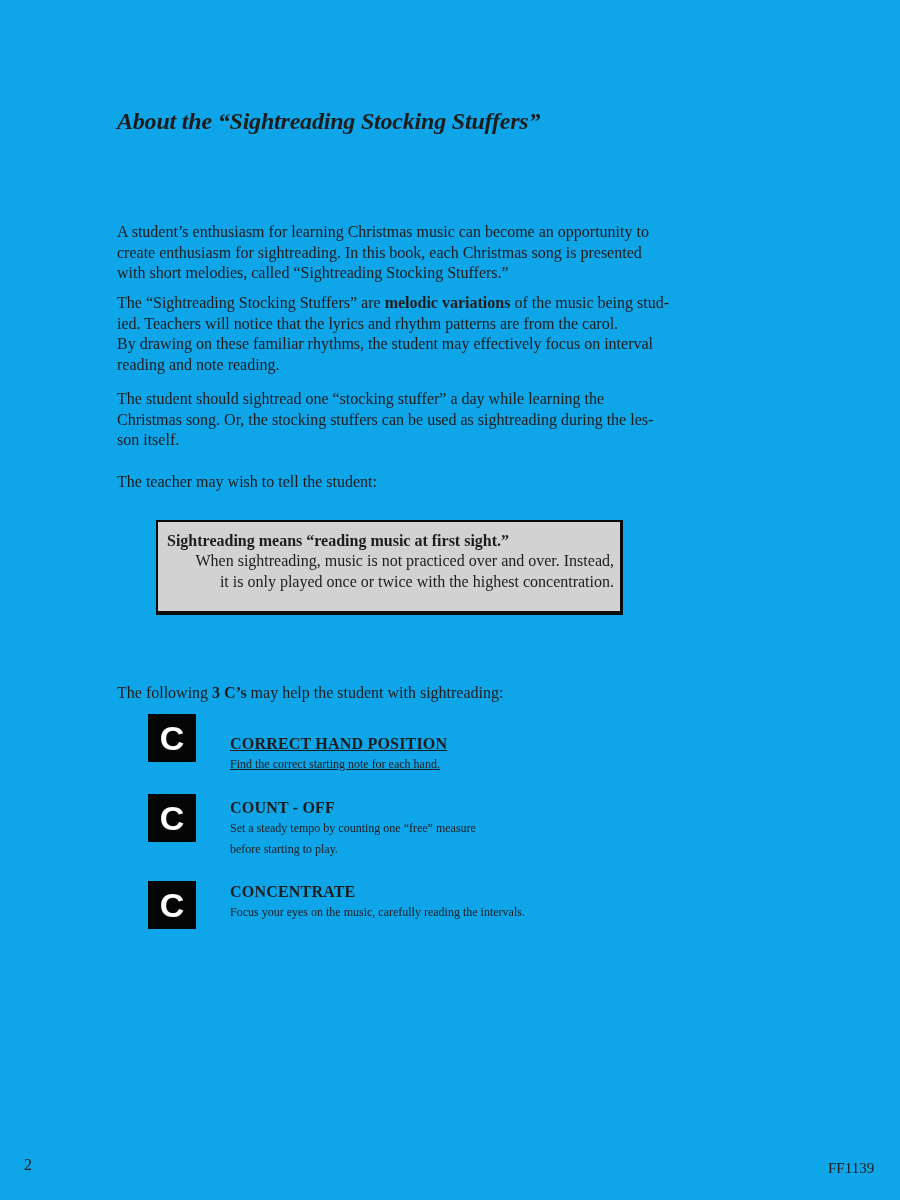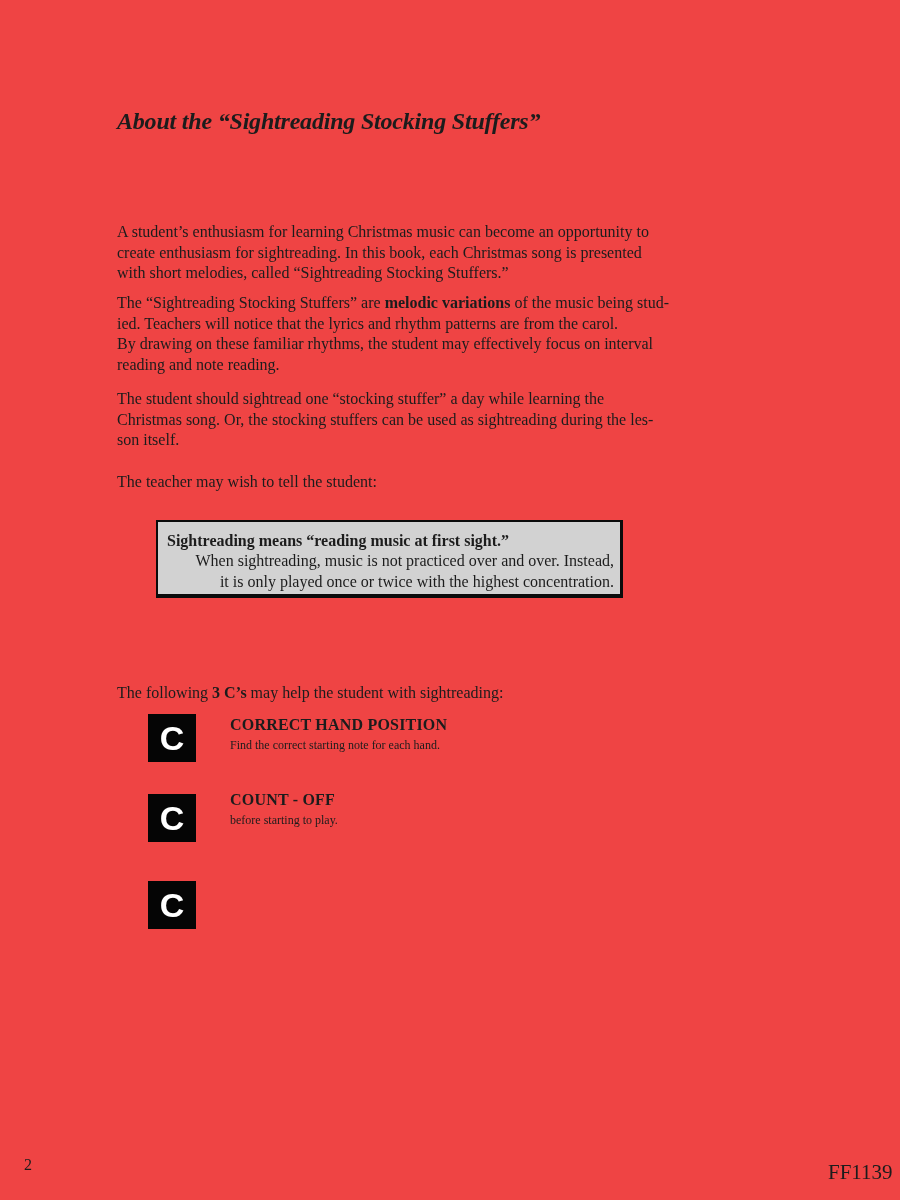--- a/index.html
+++ b/index.html
@@ -1,37 +1,37 @@
 <!DOCTYPE html>
 <html><head>
 <meta charset="utf-8">
 <style>
   html,body{margin:0;padding:0;background:#ffffff;}
   .page{
     position:relative;
     width:900px;height:1200px;
-    background:#ef4444;
+    background:#0ea5e9;
     font-family:"Liberation Serif","DejaVu Serif",serif;
     color:#1c1c1c;
     overflow:hidden;
   }
   .title{
     position:absolute;left:117px;top:108px;margin:0;
     font-size:24px;font-weight:bold;font-style:italic;
     letter-spacing:-0.2px;white-space:nowrap;
   }
   .para{position:absolute;left:117px;font-size:16px;line-height:20.7px;white-space:nowrap;}
   .para-0{top:222px;}
   .para-1{top:293px;}
   .para-2{top:389px;}
   .para-3{top:472px;}
   .b{font-weight:bold;font-family:Liberation Serif, serif;}
   .note-box{
     position:absolute;left:156px;top:520px;
-    width:467px;height:78px;box-sizing:border-box;
+    width:467px;height:95px;box-sizing:border-box;
     background:#d2d2d2;
     border:2px solid #0b0b0b;border-right-width:3px;border-bottom-width:4px;
     padding:10px 6px 28px 9px;
   }
   .note-heading{font-size:16px;font-weight:bold;white-space:nowrap;}
   .note-line{font-size:16px;line-height:21px;white-space:nowrap;text-align:right;}
   .note-line:first-of-type{margin-top:6px;}
   .following{position:absolute;left:117px;top:684px;font-size:16px;white-space:nowrap;}
   .c-row{position:absolute;left:148px;display:flex;gap:34px;}
   .c-row-0{top:714px;}
@@ -41,27 +41,27 @@
     width:48px;height:48px;background:#050505;flex:0 0 48px;
     display:flex;align-items:center;justify-content:center;
   }
   .c-badge span{
     font-family:"Liberation Sans","DejaVu Sans",sans-serif;
     font-weight:bold;font-size:34px;color:#ffffff;line-height:1;
   }
   .c-row-0 .c-badge{margin-top:0;}
   .c-row-1 .c-badge{margin-top:5px;}
   .c-row-2 .c-badge{margin-top:3px;}
-  .c-row-0 .c-text{margin-top:0;}
-  .c-row-1 .c-text{margin-top:0;}
+  .c-row-0 .c-text{margin-top:19px;text-decoration:underline;}
+  .c-row-1 .c-text{margin-top:8px;}
   .c-row-2 .c-text{margin-top:3px;}
   .c-title{font-size:16px;font-weight:bold;letter-spacing:0.2px;white-space:nowrap;line-height:21px;}
   .c-line{font-size:12px;line-height:21px;white-space:nowrap;}
   .footer-left{position:absolute;left:24px;top:1156px;font-size:16px;}
-  .footer-right{position:absolute;left:828px;top:1160px;font-size:21px;}
+  .footer-right{position:absolute;left:828px;top:1160px;font-size:15px;}
 </style>
 </head>
 <body>
 
 <div class="page">
 
   <h1 class="title">About the “Sightreading Stocking Stuffers”</h1>
 
   <section id="paras" style="display:contents;"><div class="para para-0">
         <div class="tline"><span>A student’s enthusiasm for learning Christmas music can become an opportunity to</span></div>
@@ -95,24 +95,29 @@
         <div class="c-text">
           <div class="c-title">CORRECT HAND POSITION</div>
           <div class="c-line">Find the correct starting note for each hand.</div>
         </div>
       </div><div class="c-row c-row-1">
         <div class="c-badge">
           <span>C</span>
         </div>
         <div class="c-text">
           <div class="c-title">COUNT - OFF</div>
+          <div class="c-line">Set a steady tempo by counting one “free” measure</div>
           <div class="c-line">before starting to play.</div>
         </div>
       </div><div class="c-row c-row-2">
         <div class="c-badge">
           <span>C</span>
+        </div>
+        <div class="c-text">
+          <div class="c-title">CONCENTRATE</div>
+          <div class="c-line">Focus your eyes on the music, carefully reading the intervals.</div>
         </div>
       </div></section>
 
   <div class="footer-left">2</div>
   <div class="footer-right">FF1139</div>
 
 </div>
 
 </body></html>

